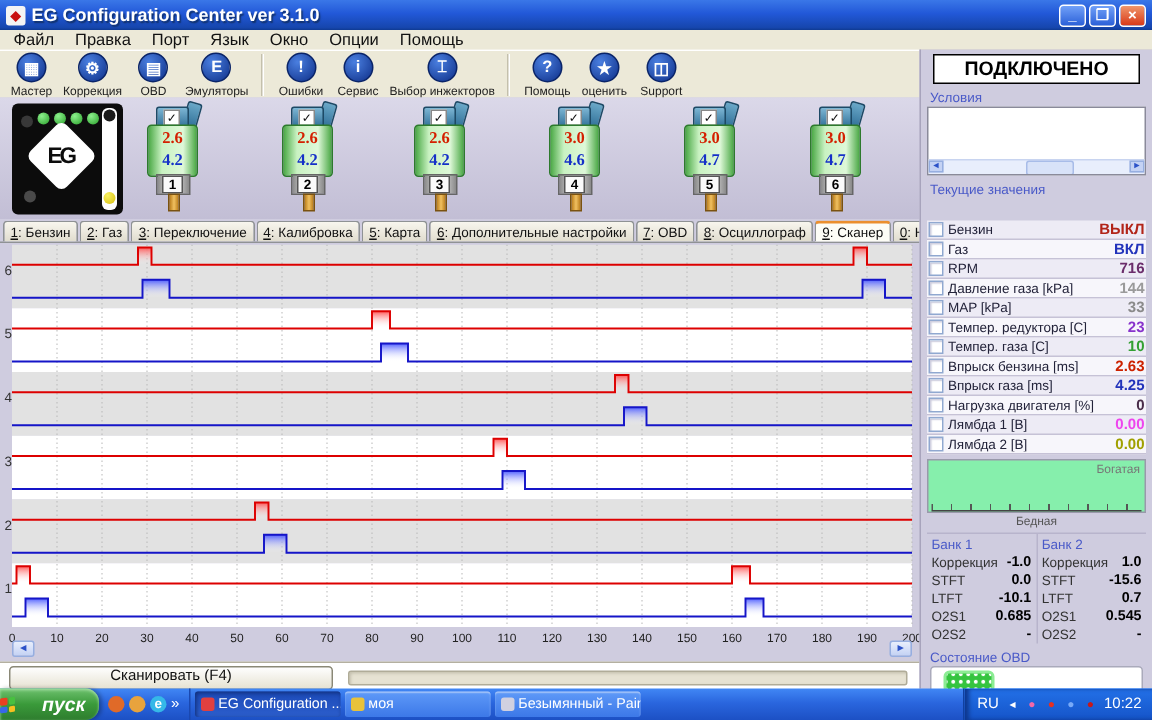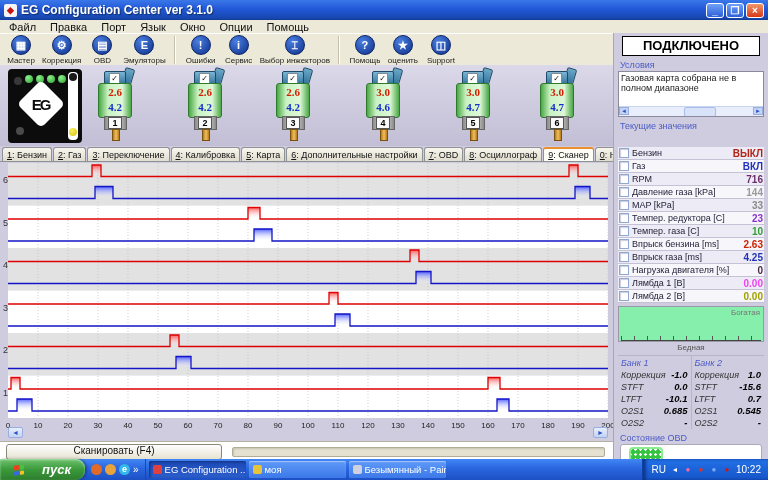--- a/index.html
+++ b/index.html
@@ -74,34 +74,34 @@
   .vrow:nth-child(even){background:#f7f6fb;}
   .vchk{width:8px;height:8px;background:#fff;border:1px solid #90a8d0;margin-right:3px;flex:none;box-shadow:inset 1px 1px 1px #ccccdd;}
   .vlabel{flex:1;color:#23233a;white-space:nowrap;overflow:hidden;}
   .vval{font-weight:bold;font-size:10px;}
   .lambdabox{margin-top:3px;background:#86efac;border:1px solid #99a;height:34px;position:relative;}
   .rich{position:absolute;top:1px;right:3px;font-size:8px;color:#777;}
   .lticks{position:absolute;bottom:0;left:2px;right:2px;height:4px;border-bottom:1px solid #444;
     background:repeating-linear-gradient(90deg,#555 0 1px,transparent 1px 13px);}
   .lean{text-align:center;font-size:8px;color:#555;margin:1px 3px 0;}
   .banks{display:flex;border-top:1px solid #b8b4cc;margin-top:3px;}
-  .bank{flex:1;padding:2px 3px 0;font-size:9px;font-style:italic;}
+  .bank{flex:1;padding:2px 3px 0;font-size:9px;}
   .bank + .bank{border-left:1px solid #b8b4cc;}
   .bhead{color:#4a5ac8;margin-bottom:1px;}
   .brow{display:flex;justify-content:space-between;line-height:12px;color:#333;}
   .brow b{color:#000;font-size:9.5px;}
   .obdbox{background:#fff;border:1px solid #aab;border-radius:3px;height:22px;margin:1px 2px;display:flex;align-items:center;padding-left:8px;}
   .obdicon{width:30px;height:15px;background-color:#35c43f;border:2px solid #8cec94;border-radius:4px 4px 8px 8px;
     background-image:radial-gradient(#fff 1px,transparent 1.5px);background-size:5px 5px;background-position:2px 3px;}
 
   
   .taskbar{position:absolute;top:459px;left:0;right:0;height:21px;display:flex;align-items:center;
     background:linear-gradient(180deg,#4187f5 0%,#2a66de 45%,#1c50c4 100%);}
-  .start{height:21px;width:85px;flex:none;background:linear-gradient(180deg,#6fc26f 0%,#3a9a3a 50%,#2e7d2e 100%);
-    border-radius:0 9px 9px 0;color:#fff;font-weight:bold;font-style:italic;font-size:13px;display:flex;align-items:center;justify-content:center;gap:18px;box-shadow:inset 0 1px 2px #a8e0a8,2px 0 3px rgba(0,0,0,.3);}
+  .start{height:21px;width:66px;flex:none;background:linear-gradient(180deg,#6fc26f 0%,#3a9a3a 50%,#2e7d2e 100%);
+    border-radius:0 9px 9px 0;color:#fff;font-weight:bold;font-style:italic;font-size:13px;display:flex;align-items:center;gap:18px;box-shadow:inset 0 1px 2px #a8e0a8,2px 0 3px rgba(0,0,0,.3);}
   .flag{width:10px;height:10px;display:grid;grid-template-columns:1fr 1fr;grid-template-rows:1fr 1fr;gap:1px;transform:skewY(-6deg);}
   .flag i{border-radius:1px;}
   .ql{display:flex;align-items:center;gap:3px;padding:0 6px;height:100%;border-right:1px solid #1a48b0;}
   .qli{width:11px;height:11px;border-radius:50%;font-size:9px;line-height:11px;text-align:center;color:#fff;font-weight:bold;}
   .qlmore{color:#fff;font-size:10px;}
   .task{width:97px;height:17px;margin-left:3px;border-radius:2px;color:#fff;font-size:9.5px;display:flex;align-items:center;gap:3px;padding:0 4px;box-sizing:border-box;white-space:nowrap;overflow:hidden;
     background:linear-gradient(180deg,#5f9af8,#3c78e8);box-shadow:inset 0 1px 1px #a8c6f8;}
   .task.active{background:linear-gradient(180deg,#1c4ab8,#2c5ecc);box-shadow:inset 1px 1px 3px #12307a;}
   .ticon{width:9px;height:9px;flex:none;border-radius:2px;}
   .tray{margin-left:auto;height:21px;display:flex;align-items:center;gap:4px;padding:0 7px 0 9px;color:#fff;font-size:10px;
@@ -396,21 +396,20 @@
 
   <div class="statusrow">
     <div class="scanbtn">Сканировать (F4)</div>
     <div class="groove"></div>
   </div>
 
   <div class="rpanel">
     <div class="connected">ПОДКЛЮЧЕНО</div>
     <div class="sechead">Условия</div>
     <div class="condbox">
-      <span>Газовая карта собрана не в полном диапазоне</span>
       <div class="condscroll">
         <span class="csarrow" style="left:0;">◄</span>
         <span class="csthumb"></span>
         <span class="csarrow" style="right:0;">►</span>
       </div>
     </div>
     <div class="sechead">Текущие значения</div>
     <div class="vrows" id="vrows">
   <div class="vrow">
     <span class="vchk"></span>

